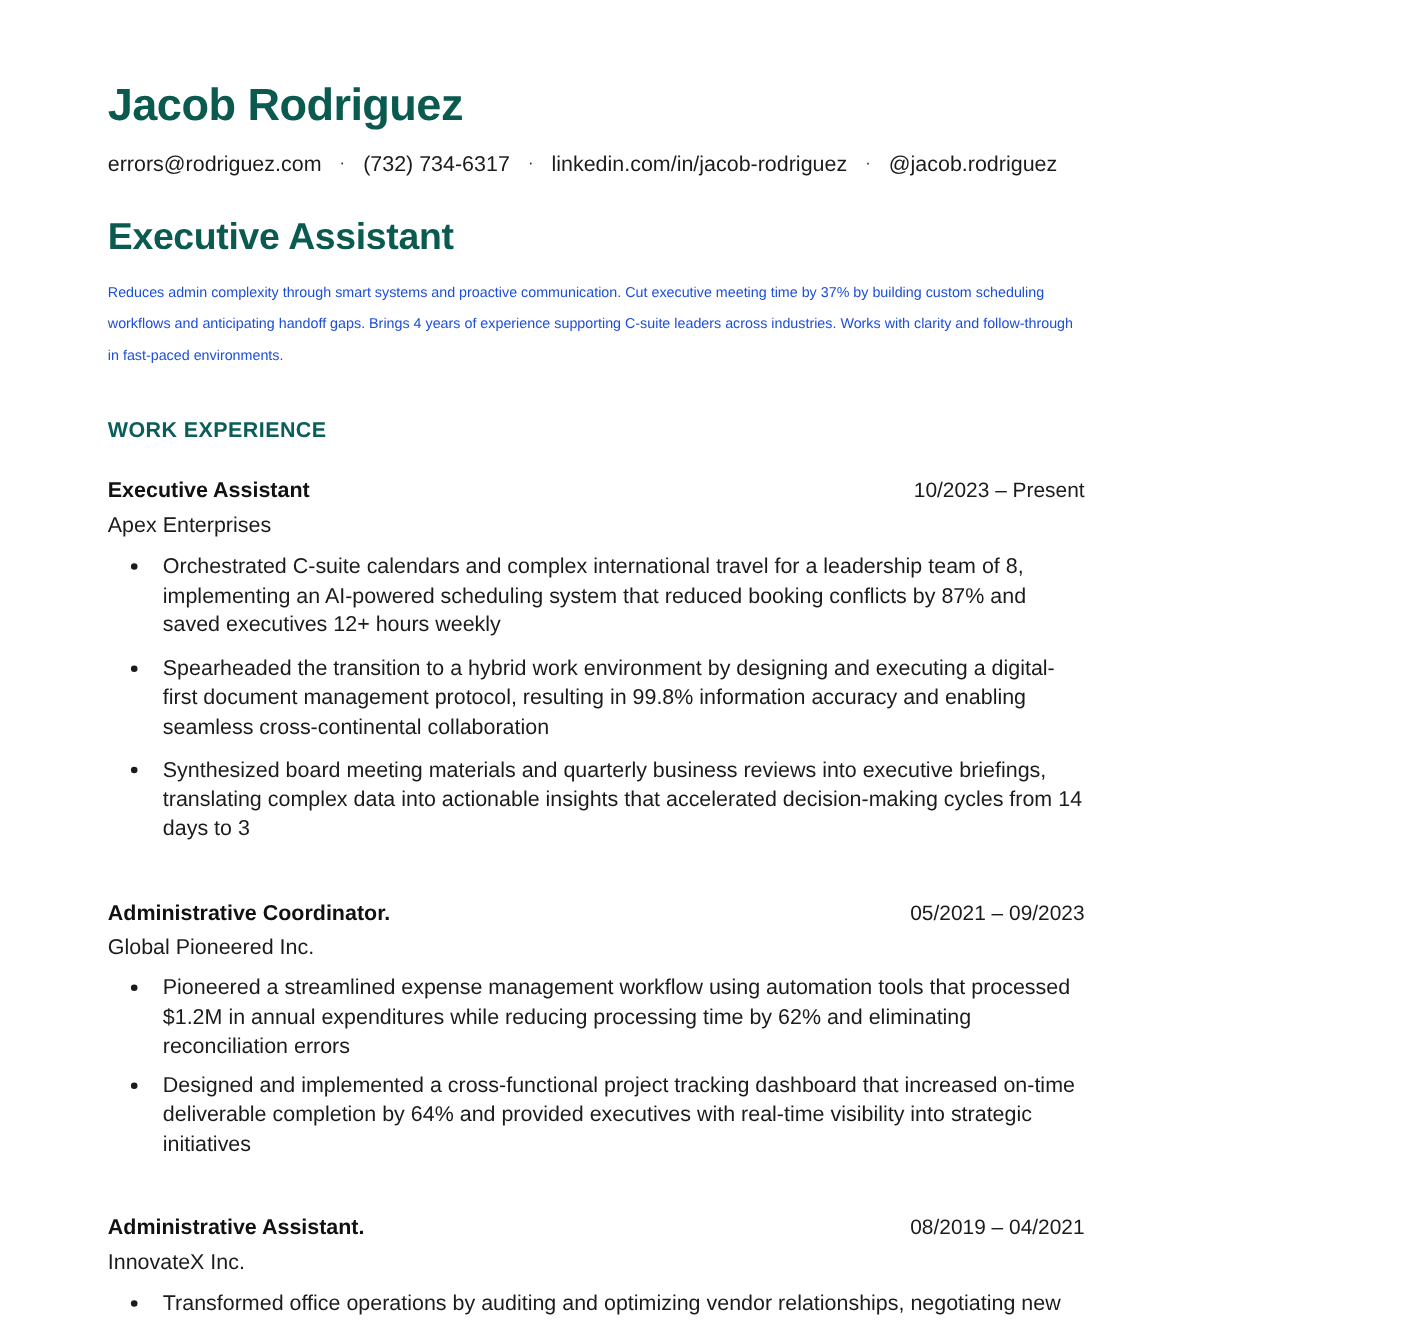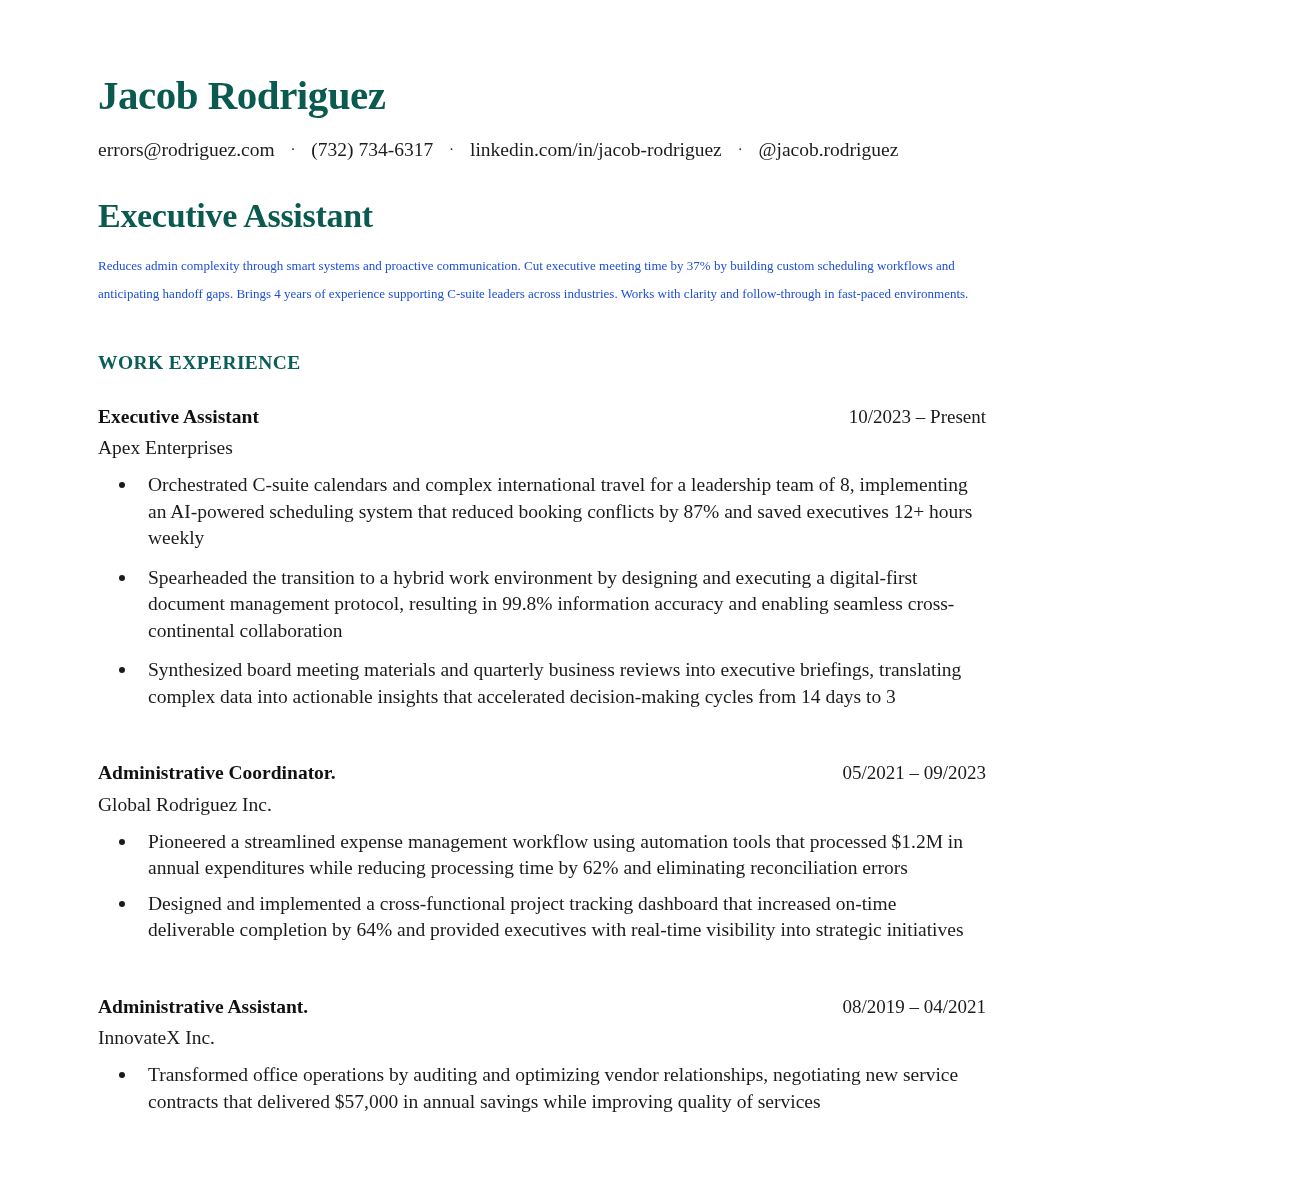--- a/index.html
+++ b/index.html
@@ -15,21 +15,20 @@
     color: #1b1b1b;
     -webkit-font-smoothing: antialiased;
   }
   .page {
     box-sizing: border-box;
     width: 1084px;
     height: 1200px;
     padding: 72px 98px 0 98px;
     position: relative;
     overflow: hidden;
-    font-family: Liberation Serif, serif;
   }
 
   
   .name {
     font-size: 41px;
     font-weight: 700;
     letter-spacing: -0.5px;
     color: #0b5a4f;
     line-height: 1.15;
     margin: 0 0 18px 0;
@@ -168,21 +167,21 @@
         <li><span class="dot"></span><span>Spearheaded the transition to a hybrid work environment by designing and executing a digital-first document management protocol, resulting in 99.8% information accuracy and enabling seamless cross-continental collaboration</span></li>
         <li><span class="dot"></span><span>Synthesized board meeting materials and quarterly business reviews into executive briefings, translating complex data into actionable insights that accelerated decision-making cycles from 14 days to 3</span></li>
       </ul>
     </div>
 
     <div class="entry tight entry-gap">
       <div class="entry-head">
         <span class="entry-role">Administrative Coordinator.</span>
         <span class="entry-dates">05/2021 – 09/2023</span>
       </div>
-      <div class="entry-company">Global Rodriguez Inc.</div>
+      <div class="entry-company">Global Pioneered Inc.</div>
       <ul class="bullets">
         <li><span class="dot"></span><span>Pioneered a streamlined expense management workflow using automation tools that processed $1.2M in annual expenditures while reducing processing time by 62% and eliminating reconciliation errors</span></li>
         <li><span class="dot"></span><span>Designed and implemented a cross-functional project tracking dashboard that increased on-time deliverable completion by 64% and provided executives with real-time visibility into strategic initiatives</span></li>
       </ul>
     </div>
 
     <div class="entry tight">
       <div class="entry-head">
         <span class="entry-role">Administrative Assistant.</span>
         <span class="entry-dates">08/2019 – 04/2021</span>

